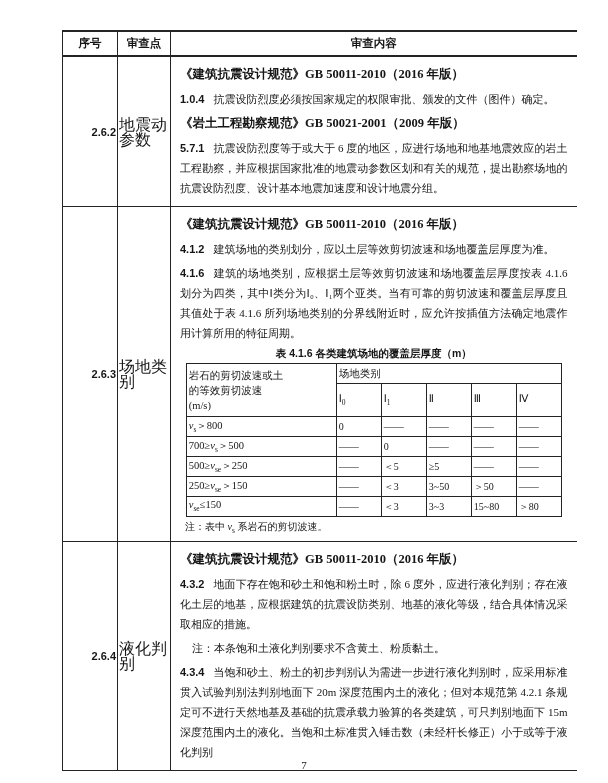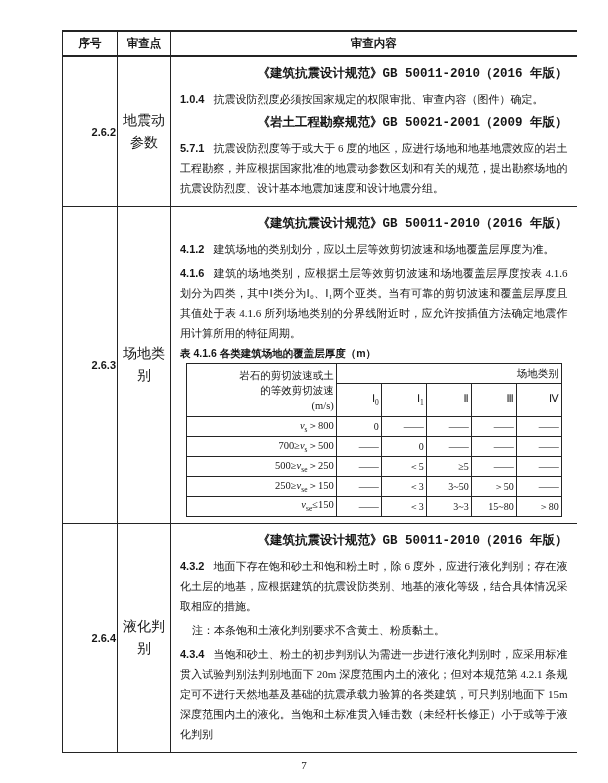--- a/index.html
+++ b/index.html
@@ -36,62 +36,62 @@
   .outer td { vertical-align: middle; }
   .cell-id {
     border-right: 1.2px solid #242424;
     text-align: right;
     font-family: "Liberation Sans", sans-serif;
     font-weight: bold;
     font-size: 11px;
   }
   .cell-point {
     border-right: 1.2px solid #242424;
-    text-align: center;
-    font-size: 14px;
+    text-align: left;
+    font-size: 16px;
     white-space: pre-line;
-    line-height: 22px;
+    line-height: 15px;
   }
   .outer thead .sep { border-right: 1.2px solid #242424; border-radius: 10px; }
   .cell-content { padding: 3px 9px 4px 9px; }
 
   .sec-title {
-    text-align: right;
-    font-family: Liberation Mono, monospace;
+    text-align: left;
+    font-family: Liberation Serif, serif;
     font-weight: bold;
     font-size: 12.5px;
     line-height: 17px;
     margin: 6px 0;
   }
   .num-para {
     font-size: 11px;
     line-height: 20px;
     text-align: justify;
     margin: 4px 0;
   }
   .num-para .pnum {
     font-family: "Liberation Sans", sans-serif;
     font-weight: bold;
     margin-right: 9px;
     margin-top: 27px;
   }
   .note-para { text-indent: 1.1em; text-align: left; }
 
   .tbl-caption {
-    text-align: left;
+    text-align: center;
     font-family: "Liberation Sans", sans-serif;
     font-weight: bold;
     font-size: 10.5px;
     margin: 4px 0 2px 0;
   }
   table.inner {
     border-collapse: collapse;
     margin: 1px auto 2px auto;
     font-size: 10px;
-    text-align: right;
+    text-align: left;
   }
   .inner th, .inner td {
     border: 1px solid #242424;
     padding: 0 2px;
     font-weight: normal;
     vertical-align: middle;
   }
   .inner .lh {
     width: 150px;
     white-space: pre-line;
@@ -135,21 +135,21 @@
       </tr>
     </thead>
     <tbody>
 
       <tr>
         <td class="cell-id">2.6.2</td>
         <td class="cell-point">地震动
 参数</td>
         <td class="cell-content">
           <div class="sec-title">《建筑抗震设计规范》GB 50011-2010（2016 年版）</div>
-          <p class="num-para"><span class="pnum">1.0.4</span><span>抗震设防烈度必须按国家规定的权限审批、审查内容（图件）确定。</span></p>
+          <p class="num-para"><span class="pnum">1.0.4</span><span>抗震设防烈度必须按国家规定的权限审批、颁发的文件（图件）确定。</span></p>
           <div class="sec-title">《岩土工程勘察规范》GB 50021-2001（2009 年版）</div>
           <p class="num-para"><span class="pnum">5.7.1</span><span>抗震设防烈度等于或大于 6 度的地区，应进行场地和地基地震效应的岩土工程勘察，并应根据国家批准的地震动参数区划和有关的规范，提出勘察场地的抗震设防烈度、设计基本地震加速度和设计地震分组。</span></p>
         </td>
       </tr>
 
       <tr>
         <td class="cell-id">2.6.3</td>
         <td class="cell-point">场地类别</td>
         <td class="cell-content">
           <div class="sec-title">《建筑抗震设计规范》GB 50011-2010（2016 年版）</div>
@@ -208,20 +208,21 @@
               <tr>
                 <td class="cond"><span></span><span class="vi">v</span><sub>se</sub><span>≤150</span></td>
                 <td class="vc">——</td>
                 <td class="vc">＜3</td>
                 <td class="vc">3~3</td>
                 <td class="vc">15~80</td>
                 <td class="vc">＞80</td>
               </tr>
             </tbody>
           </table>
+          <div class="tbl-note"><span>注：表中 </span><span class="vi">v</span><sub>s</sub><span> 系岩石的剪切波速。</span></div>
         </td>
       </tr>
 
       <tr>
         <td class="cell-id">2.6.4</td>
         <td class="cell-point">液化判别</td>
         <td class="cell-content">
           <div class="sec-title">《建筑抗震设计规范》GB 50011-2010（2016 年版）</div>
           <p class="num-para"><span class="pnum">4.3.2</span><span>地面下存在饱和砂土和饱和粉土时，除 6 度外，应进行液化判别；存在液化土层的地基，应根据建筑的抗震设防类别、地基的液化等级，结合具体情况采取相应的措施。</span></p>
           <p class="num-para note-para">注：本条饱和土液化判别要求不含黄土、粉质黏土。</p>

